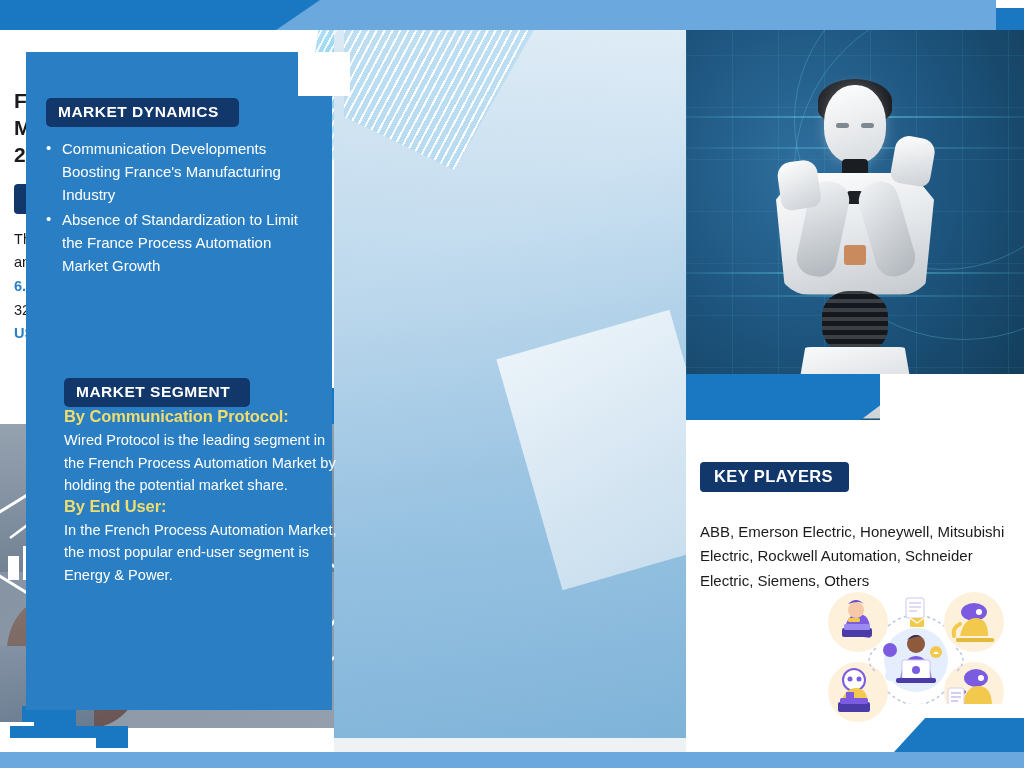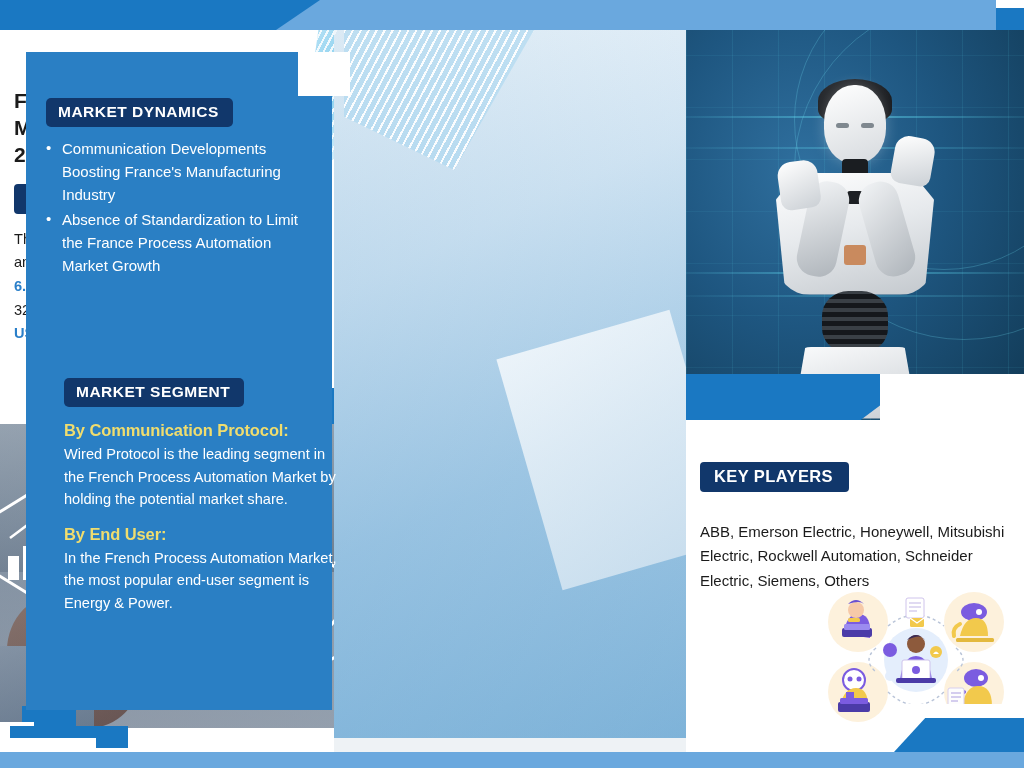--- a/index.html
+++ b/index.html
@@ -181,36 +181,36 @@
     background:#ffffff;
   }
   .mid-panel-bot{
     position:absolute; left:10px; bottom:20px; width:118px; height:22px;
     background:#1a78c2;
   }
 
   .badge-mid{
     display:inline-block; background:#11376b; color:#ffffff;
     font-size:15.5px; font-weight:bold; letter-spacing:0.5px;
-    padding:5px 14px 6px 12px; border-radius:5px;
+    padding:5px 20px 6px 12px; border-radius:5px;
   }
   .dyn-sec{ position:absolute; left:46px; top:98px; width:272px; }
   .dyn-list{ list-style:none; margin-top:10px; }
   .dyn-list li{
     position:relative; padding-left:16px; color:#ffffff;
     font-size:15px; line-height:1.54; margin-bottom:2px;
   }
   .dyn-list li:before{
     content:"•"; position:absolute; left:0; top:-1px; font-size:15px;
   }
 
   .seg-sec{ position:absolute; left:64px; top:378px; width:276px; }
   .seg-head{
     color:#f0dd6e; font-size:16.5px; font-weight:bold;
-    margin-top:14px; letter-spacing:-0.1px;
+    letter-spacing:-0.1px;
   }
   .seg-body{
     color:#ffffff; font-size:14.6px; line-height:1.55; margin-top:3px;
   }
 
   
   .right-col{
     position:absolute; left:686px; top:30px; width:338px; height:738px;
     background:#ffffff;
   }

